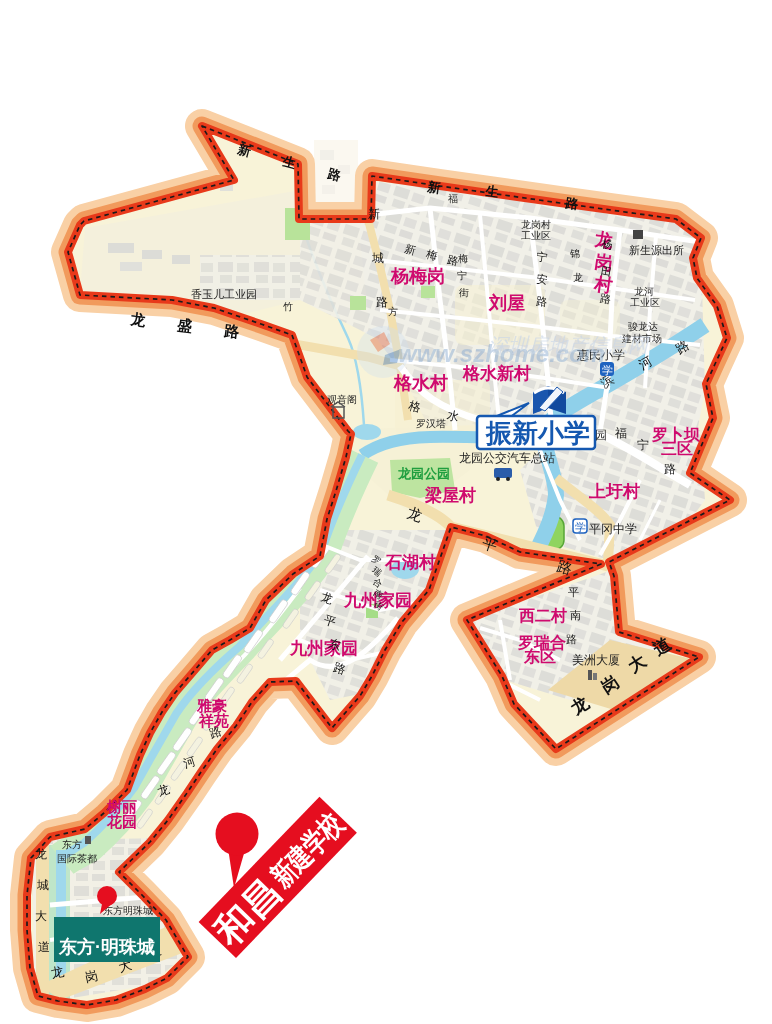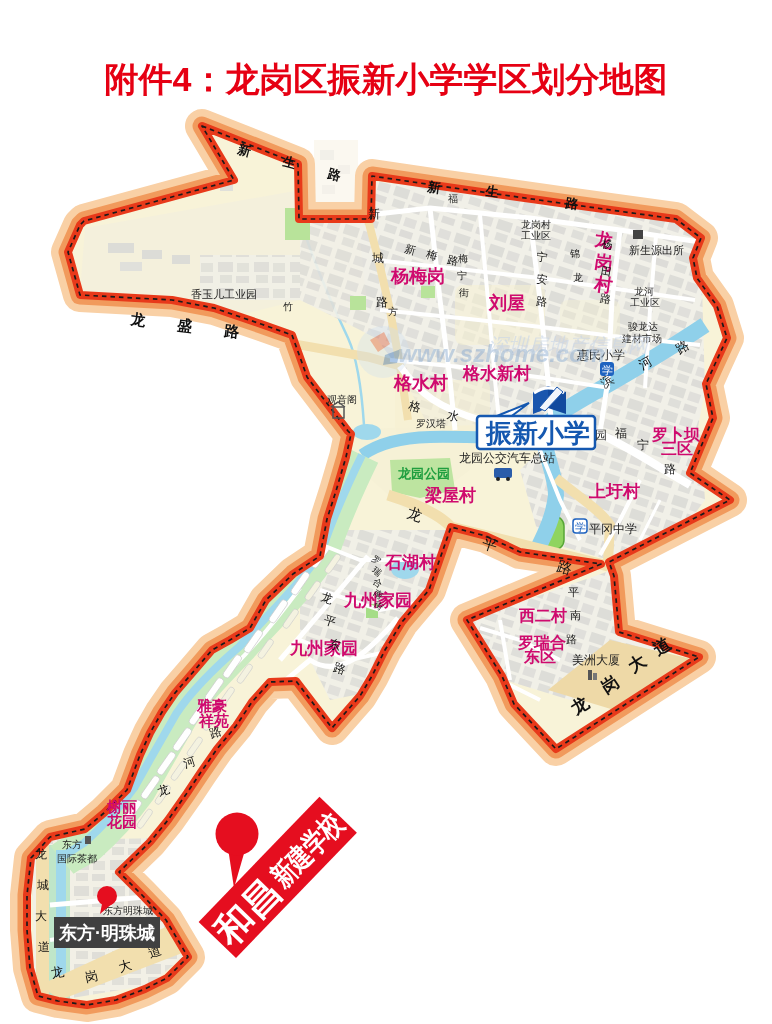--- a/index.html
+++ b/index.html
@@ -1,21 +1,20 @@
 <!DOCTYPE html>
 <html><head><meta charset="utf-8">
 <style>
 html,body{margin:0;padding:0;background:#fff;width:772px;height:1024px;overflow:hidden;font-family:"Liberation Sans",sans-serif}
 #page{position:relative;width:772px;height:1024px}
 .lbl{position:absolute;white-space:nowrap}
 </style></head>
 <body>
 <div id="page">
 
-<div class="lbl" style="left:0;top:57px;width:772px;text-align:center;color:#e60013;font-size:34px;font-weight:bold">附件4：龙岗区振新小学学区划分地图</div>
 
 <svg width="772" height="1024" style="position:absolute;left:0;top:0">
 <defs>
 <clipPath id="mc">
           <path d="M202,126 L298,164 L299,219 L371,219 L372,176 L440,186 L560,203 L676,219 L701,238 L693,258 L697,278 L717,306 L727,338 L715,364 L706,384 L713,418 L690,473 L730,500 L609,562 L614,576 L619,632 L699,657 L556,749 L514,704 L502,676 L467,620 L601,564 L520,552 L486,536 L451,527 L429,590 L402,622 L385,650 L372,676 L360,696 L332,728 L296,681 L270,682 L252,702 L236,726 L217,749 L201,772 L187,793 L168,820 L150,842 L119,872 L142,895 L166,920 L188,957 L167,978 L145,989 L116,1000 L87,1005 L58,1001 L38,996 L30,968 L27,930 L27,895 L31,858 L50,837 L85,829 L104,813 L127,790 L140,755 L150,733 L162,712 L175,693 L194,671 L212,650 L230,640 L250,628 L266,600 L293,574 L320,556 L327,519 L336,491 L346,457 L351,434 L348,431 L307,377 L306,374 L292,335 L261,324 L214,308 L172,300 L80,295 L68,252 L80,225 L84,221 L234,180 Z"></path>
         </clipPath>
 <pattern id="bld" patternUnits="userSpaceOnUse" width="36" height="26">
   <rect width="36" height="26" fill="#f1f0e8"></rect>
   <rect x="2" y="2" width="15" height="10" fill="#dcdcd8"></rect>
   <rect x="21" y="3" width="12" height="9" fill="#dfdfda"></rect>
@@ -304,21 +303,21 @@
       <path d="M331,407 l7,-5 7,5" fill="none" stroke="#555" stroke-width="1.5"></path>
 
 <rect x="85" y="836" width="6" height="8" fill="#555"></rect>
 </svg>
 
 <svg width="60" height="50" style="position:absolute;left:88px;top:882px">
       <polygon points="15,17 25,21 12,32" fill="#e50e1f"></polygon>
       <circle cx="19" cy="14" r="10" fill="#e50e1f"></circle>
     </svg>
 
-<div class="lbl" style="left:54px;top:917px;background:#404040;color:#fff;font-size:18px;font-weight:bold;padding:4px 5px 3px 5px">东方·明珠城</div>
+<div class="lbl" style="left:54px;top:917px;background:#0f766e;color:#fff;font-size:18px;font-weight:bold;padding:18px 5px 3px 5px">东方·明珠城</div>
 
 <svg width="772" height="1024" style="position:absolute;left:0;top:0;pointer-events:none">
 <polygon points="228,848 245,850 234,888" fill="#e50e1f"></polygon>
 <circle cx="237" cy="834" r="21.5" fill="#e50e1f"></circle>
 
 <g transform="translate(236,958) rotate(-46)">
 <rect x="0" y="-52" width="174" height="52" fill="#e50e1f"></rect>
 <text x="4" y="-11" font-size="37" font-weight="bold" fill="#ffffff" font-family="Liberation Sans" textLength="76" lengthAdjust="spacingAndGlyphs">和昌</text>
 <text x="83" y="-14" font-size="29" font-weight="bold" fill="#ffffff" font-family="Liberation Sans" textLength="88" lengthAdjust="spacingAndGlyphs">新建学校</text>
 </g>

